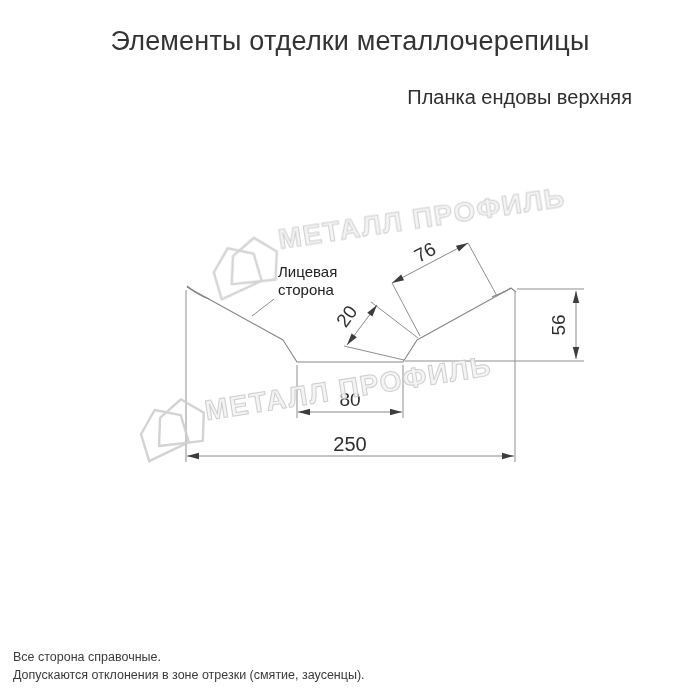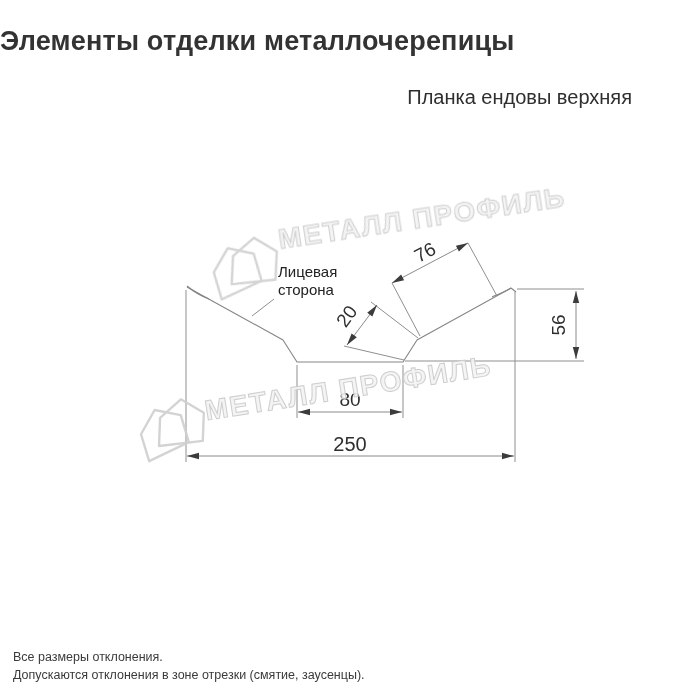--- a/index.html
+++ b/index.html
@@ -1,20 +1,20 @@
 <!DOCTYPE html>
 <html><head>
 <meta charset="utf-8">
 <style>
   html,body{margin:0;padding:0;background:#ffffff;}
   body{width:700px;height:700px;position:relative;overflow:hidden;
        font-family:"Liberation Sans", sans-serif;color:#2e2e2e;}
   .page{position:absolute;inset:0;background:#fff;}
-  .title{position:absolute;top:26px;left:0;width:700px;text-align:left;
-         font-size:27px;letter-spacing:0.2px;color:#333;font-weight:bold;}
+  .title{position:absolute;top:26px;left:0;width:700px;text-align:center;
+         font-size:27px;letter-spacing:0.2px;color:#333;}
   .subtitle{position:absolute;top:86px;left:0;width:632px;text-align:right;
             font-size:20px;color:#2f2f2f;}
   .model{position:absolute;top:117px;left:0;width:700px;text-align:center;
          font-size:20px;color:#2f2f2f;}
   .notes{position:absolute;left:13px;top:648px;font-size:12.5px;line-height:18px;color:#3a3a3a;}
   svg{position:absolute;left:0;top:0;}
   .thin{stroke:#8f8f8f;stroke-width:1;fill:none;}
   .profile{stroke:#858585;stroke-width:1.1;fill:none;stroke-linejoin:round;}
   .dim{stroke:#8a8a8a;stroke-width:1;fill:none;}
   .arrow{fill:#3c3c3c;stroke:none;}
@@ -101,17 +101,17 @@
     </g>
 
     <g>
       <path class="thin" d="M 274,299 L 252,316"></path>
       <text class="lbl" x="278" y="277">Лицевая</text>
       <text class="lbl" x="278" y="295">сторона</text>
     </g>
   </svg>
 
   <div class="notes">
-    <div>Все размеры отклонения.</div>
+    <div>Все сторона справочные.</div>
     <div>Допускаются отклонения в зоне отрезки (смятие, заусенцы).</div>
   </div>
 
 </div>
 
 </body></html>

